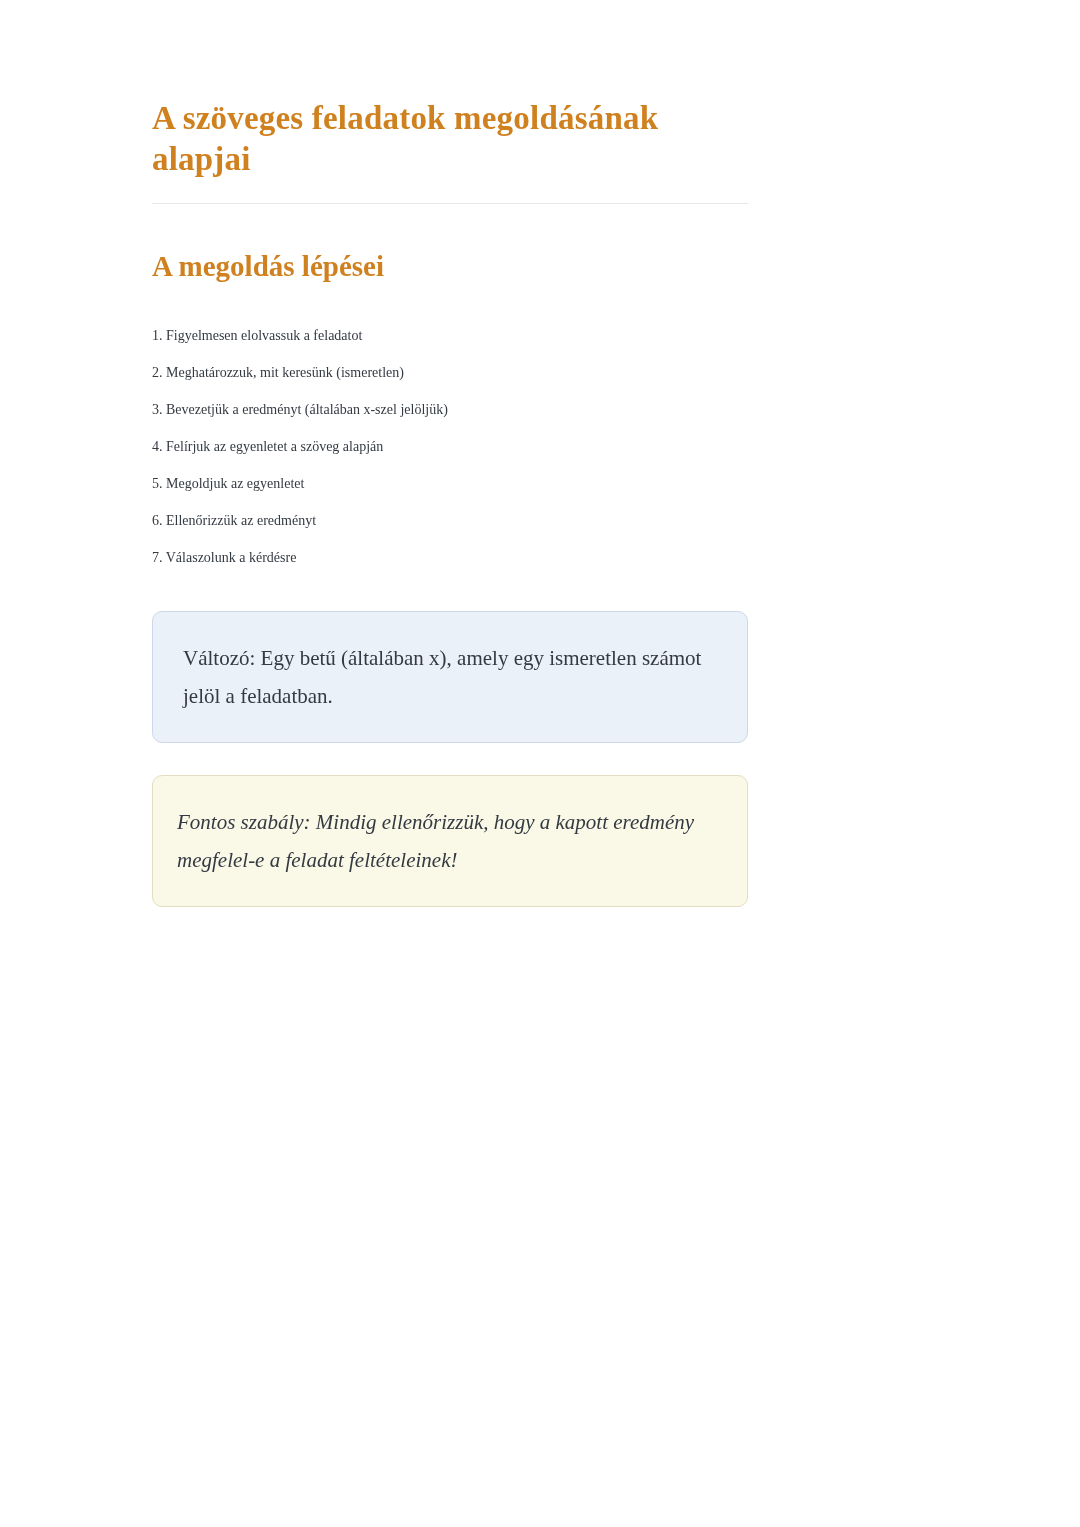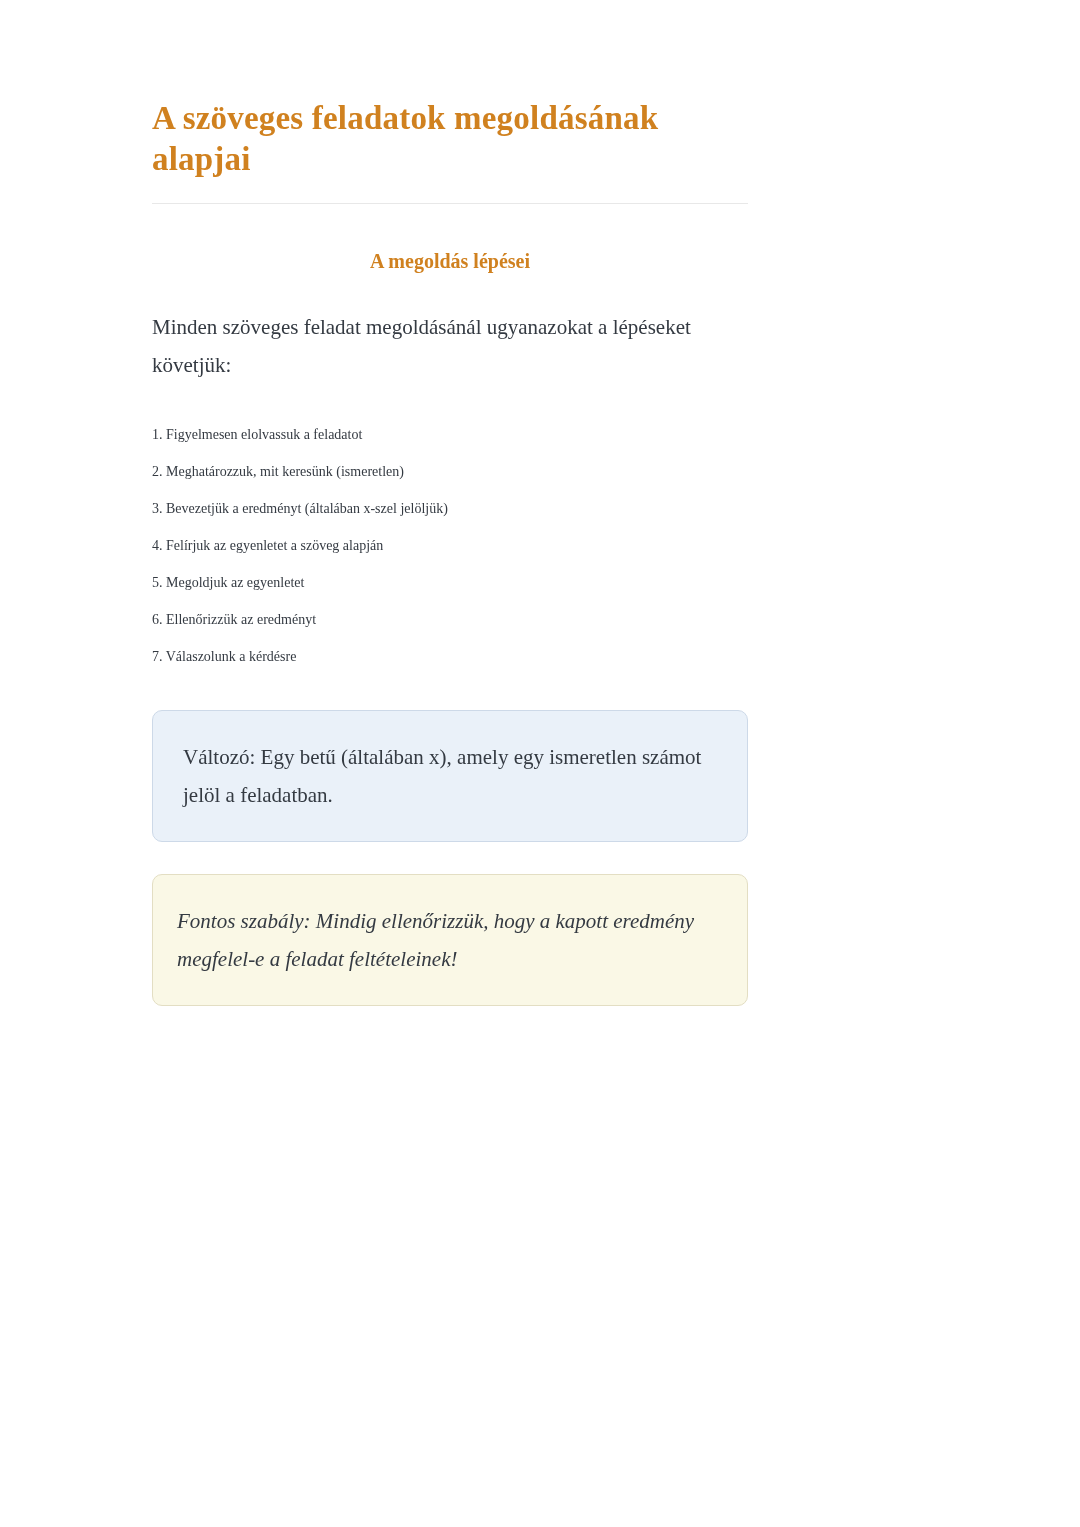--- a/index.html
+++ b/index.html
@@ -38,25 +38,24 @@
     border-top:1px solid var(--divider);
     margin:22px 0 0 0;
   }
   .para{
     margin:33px 0 0 0;
     font-size:21px;
     line-height:38px;
   }
   .section-heading{
     margin:44px 0 0 0;
-    font-size:20px;
+    font-size:29px;
     line-height:1.3;
     font-weight:700;
     color:var(--accent);
-    text-align:center;
   }
   .section-intro{
     margin:34px 0 0 0;
     font-size:21px;
     line-height:38px;
   }
   .steps{
     margin:32px 0 0 0;
     padding:0;
     list-style:none;
@@ -92,21 +91,20 @@
 
 <div class="page">
 
   <h1 class="doc-title">A szöveges feladatok megoldásának alapjai</h1>
 
   <hr class="title-divider">
 
 
   <h2 class="section-heading">A megoldás lépései</h2>
 
-  <p class="section-intro">Minden szöveges feladat megoldásánál ugyanazokat a lépéseket követjük:</p>
 
   <ol class="steps">
     <li>Figyelmesen elolvassuk a feladatot</li>
     <li>Meghatározzuk, mit keresünk (ismeretlen)</li>
     <li>Bevezetjük a eredményt (általában x-szel jelöljük)</li>
     <li>Felírjuk az egyenletet a szöveg alapján</li>
     <li>Megoldjuk az egyenletet</li>
     <li>Ellenőrizzük az eredményt</li>
     <li>Válaszolunk a kérdésre</li>
   </ol>

